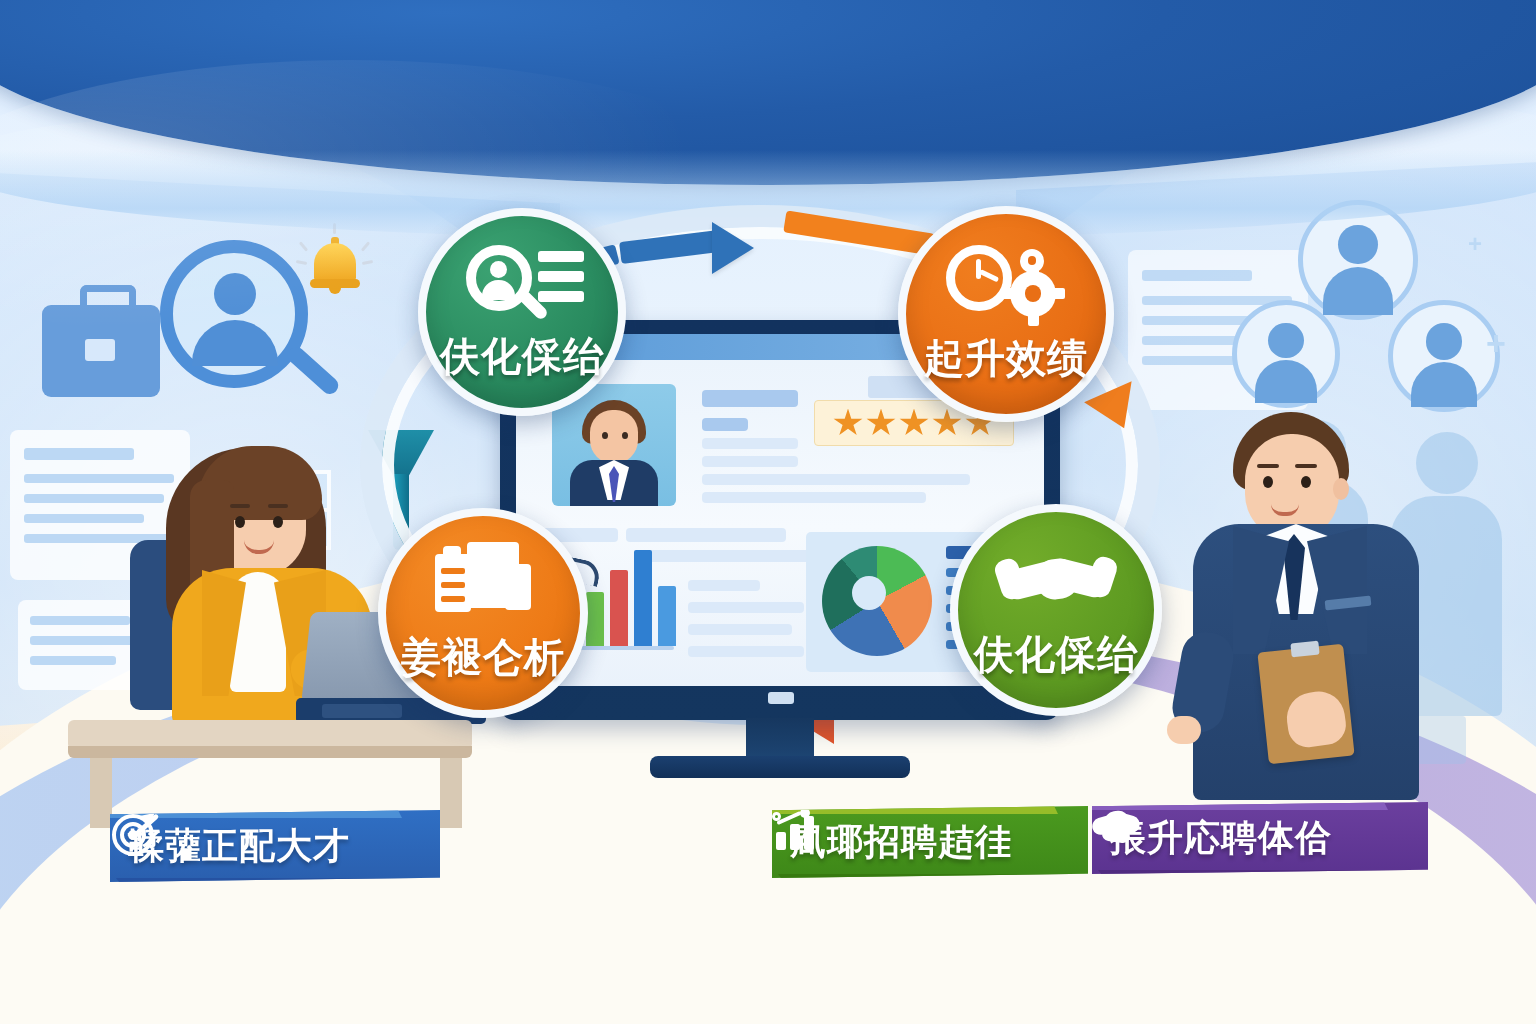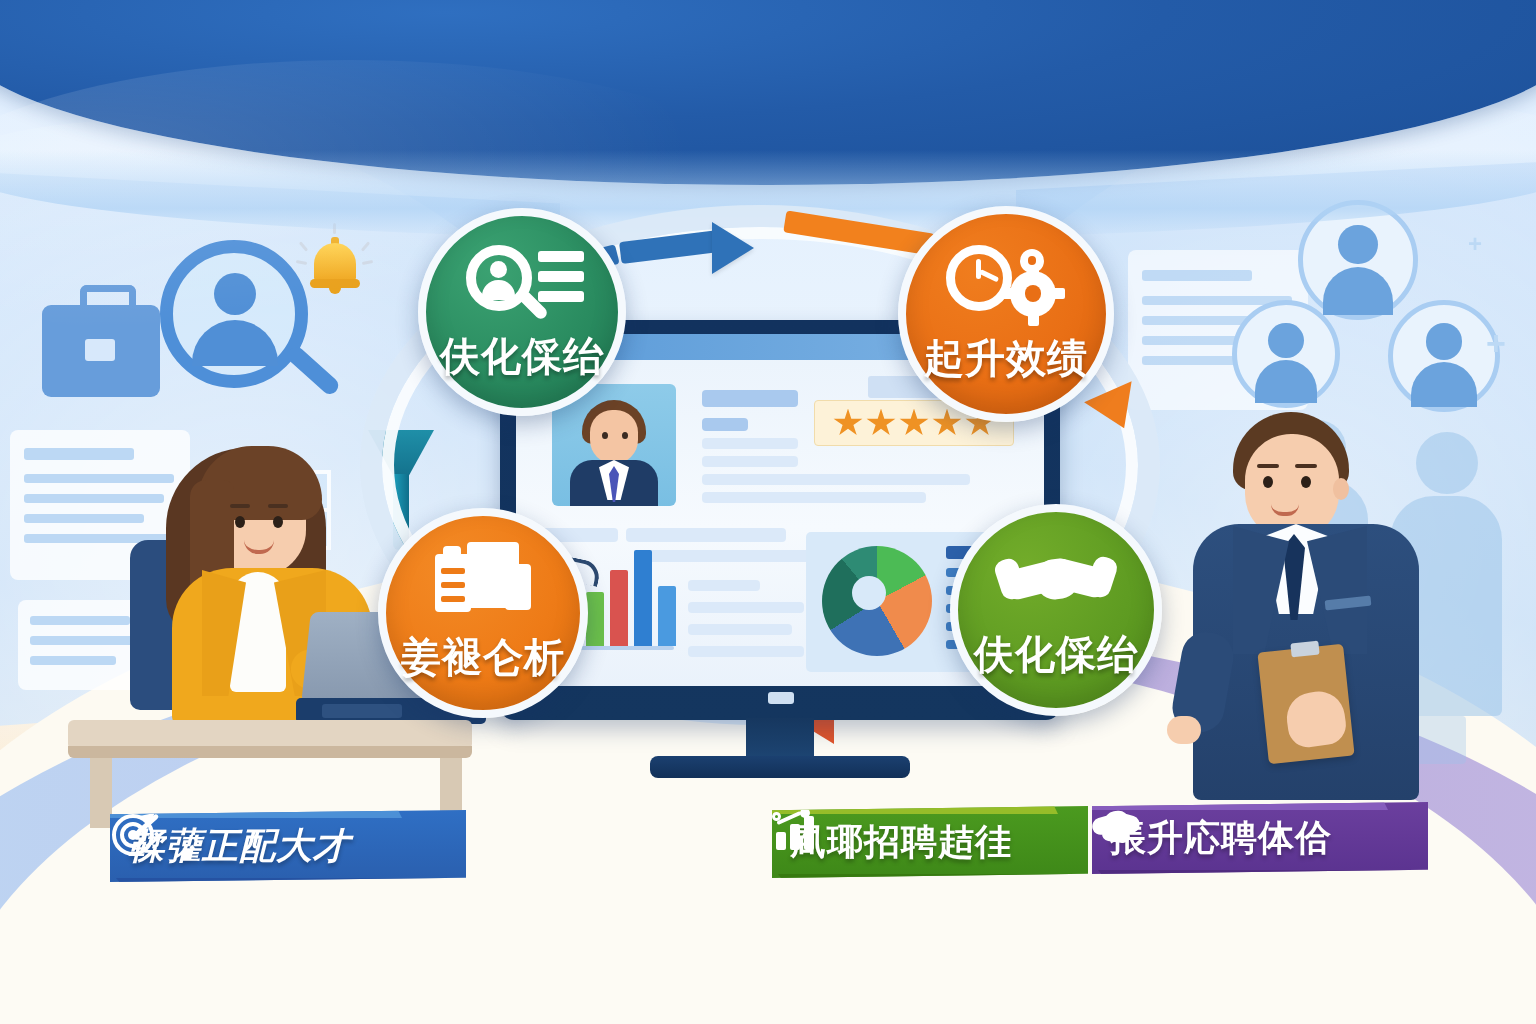--- a/index.html
+++ b/index.html
@@ -448,21 +448,21 @@
   .ribbon-foot {
     position:absolute; height:18px; bottom:-14px; left:6px; right:6px;
     opacity:.85; clip-path: polygon(0 0, 100% 0, 96% 100%, 4% 92%);
   }
   .ribbon-label {
     color:#fff; font-size:36px; font-weight:bold; letter-spacing:1px;
     text-shadow: 0 3px 4px rgba(0,0,0,.3); white-space:nowrap;
   }
   .ribbon-icon { width:48px; height:48px; position:relative; flex:0 0 48px; }
 
-  .rb1 { left:110px; top:810px; width:356px; background: linear-gradient(180deg,#2f6fc4,#2a5fae); font-style: italic; }
+  .rb1 { left:110px; top:810px; width:330px; background: linear-gradient(180deg,#2f6fc4,#2a5fae); }
   .rb1 .ribbon-tab { left:-8px; width:300px; background:#4f93d8; }
   .rb1 .ribbon-foot { background:#2450a0; }
   .rb2 { left:452px; top:806px; width:306px; background: linear-gradient(180deg,#e8701b,#d85f12); }
   .rb2 .ribbon-tab { left:-6px; width:280px; background:#f5a31e; }
   .rb2 .ribbon-foot { background:#c85409; }
   .rb3 { left:772px; top:806px; width:316px; background: linear-gradient(180deg,#4b9a1f,#3e8818); }
   .rb3 .ribbon-tab { left:-4px; width:290px; background:#9cc02a; }
   .rb3 .ribbon-foot { background:#36780f; }
   .rb4 { left:1092px; top:802px; width:336px; background: linear-gradient(180deg,#6b3f9e,#5b3390); }
   .rb4 .ribbon-tab { left:-4px; width:300px; background:#8a5fc0; }

